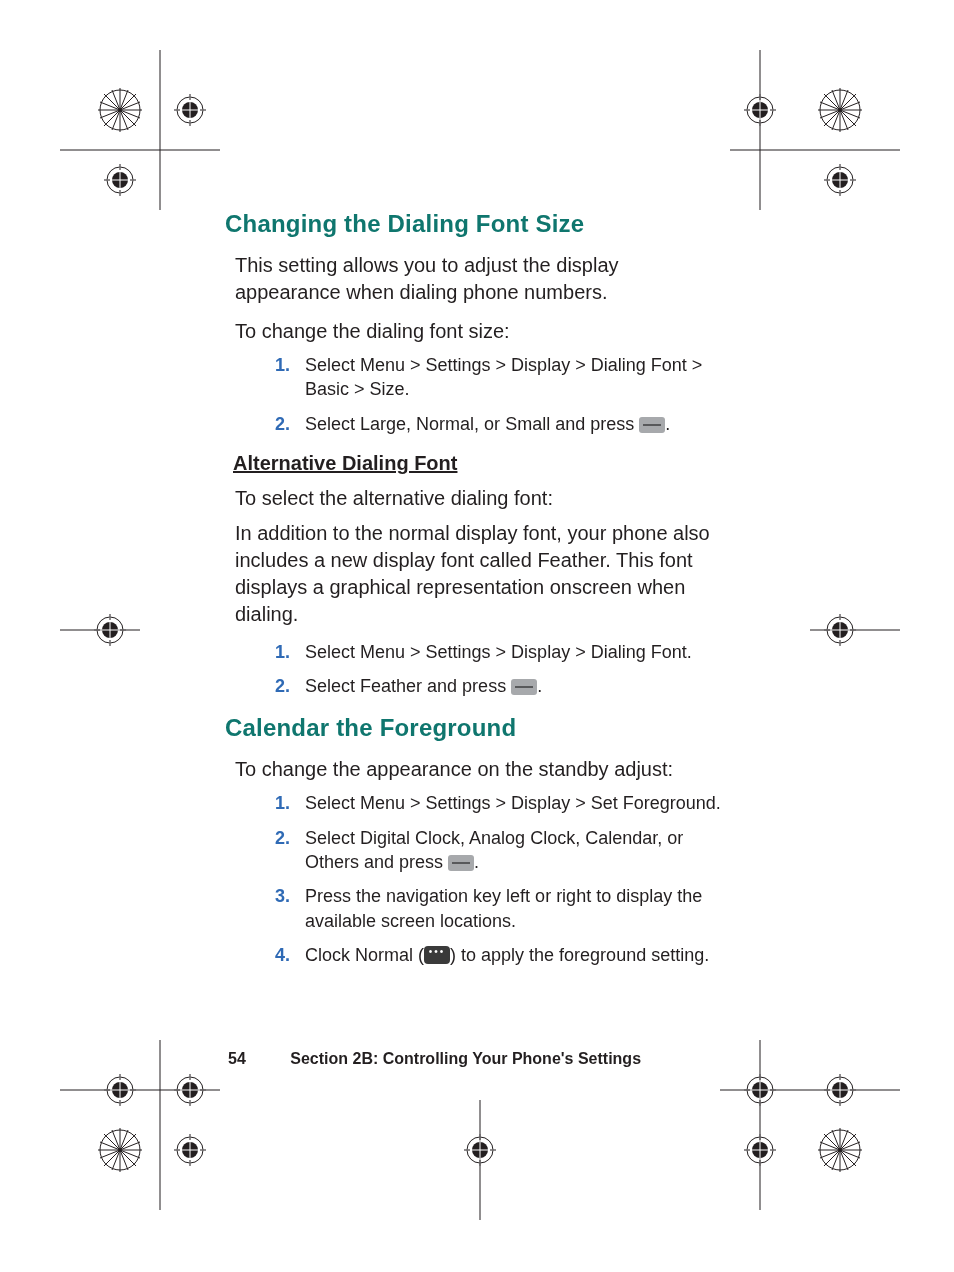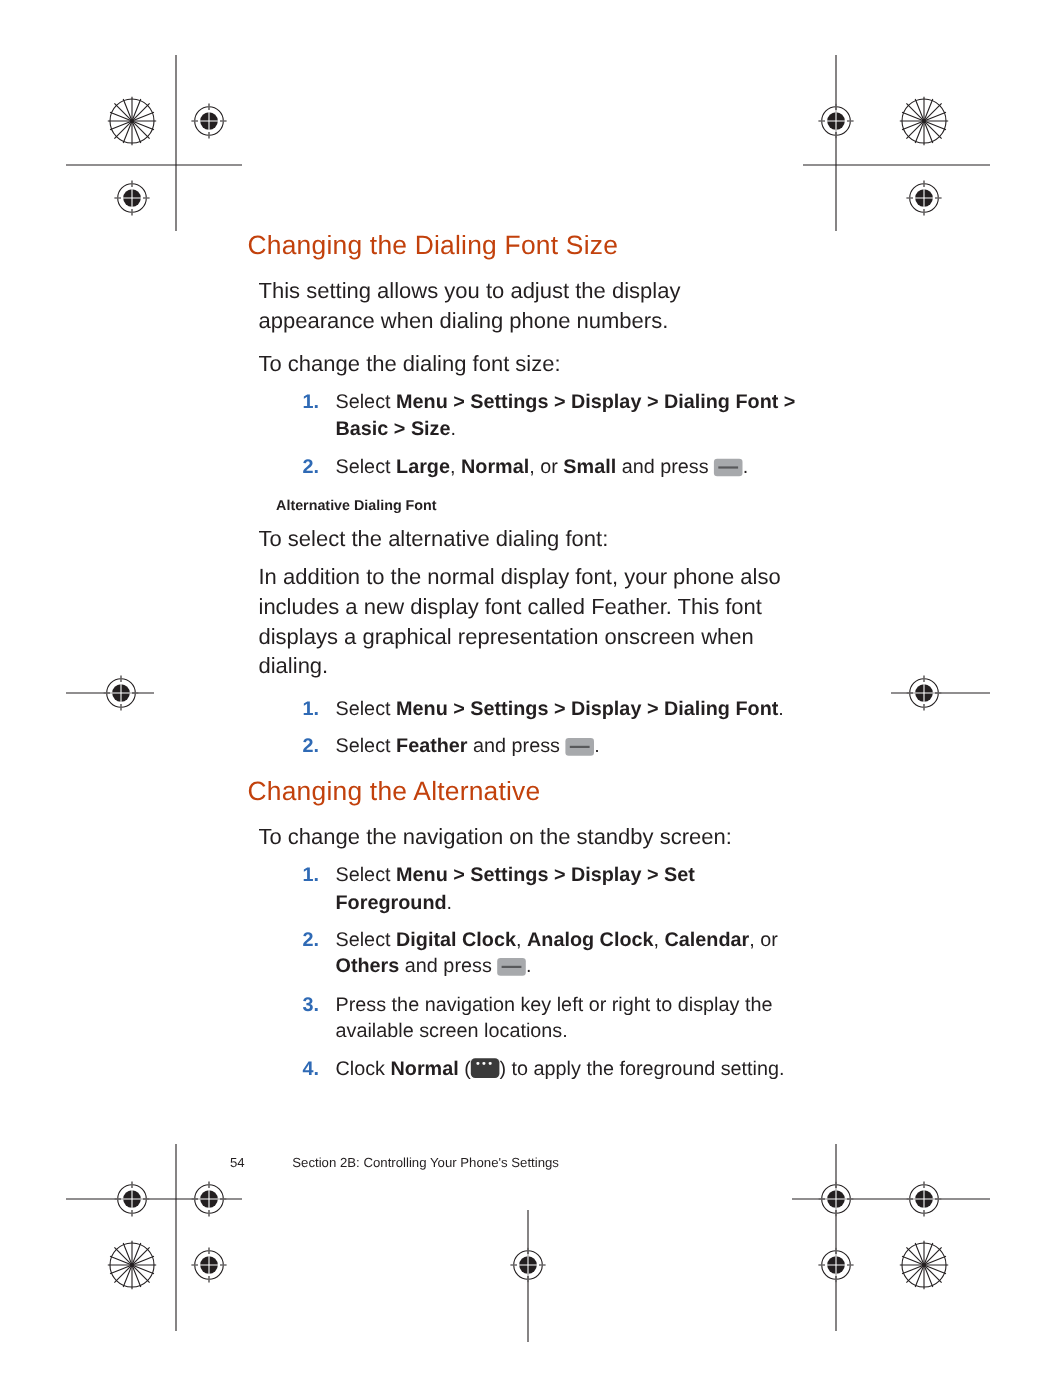--- a/index.html
+++ b/index.html
@@ -14,40 +14,41 @@
   }
   .page {
     position: absolute;
     left: 225px;
     top: 210px;
     width: 500px;
   }
   .h2 {
     font-family: "Arial Narrow", Arial, sans-serif;
     font-stretch: condensed;
-    font-weight: 400;
+    font-weight: 700;
     font-size: 24px;
-    color: #c2410c;
+    color: #0f766e;
     margin: 0 0 14px 0;
     letter-spacing: 0.2px;
   }
   .para {
     font-family: "Arial Narrow", Arial, sans-serif;
     font-stretch: condensed;
     font-size: 20px;
     line-height: 1.35;
     margin: 0 0 12px 10px;
   }
   .para.tight { margin-bottom: 8px; }
   .h3 {
     font-family: "Arial Narrow", Arial, sans-serif;
     font-stretch: condensed;
     font-weight: 700;
-    font-size: 13px;
-    margin: 10px 0 10px 26px;
+    font-size: 20px;
+    margin: 10px 0 10px 8px;
+    text-decoration: underline;
   }
   ol.steps {
     list-style: none;
     counter-reset: step;
     padding: 0;
     margin: 0 0 16px 50px;
   }
   ol.steps > li {
     counter-increment: step;
     position: relative;
@@ -58,21 +59,21 @@
     margin: 0 0 10px 30px;
   }
   ol.steps > li::before {
     content: counter(step) ".";
     position: absolute;
     left: -30px;
     top: 0;
     font-weight: 700;
     color: #2f6ab5;
   }
-  .b { font-weight: 700; text-align: right; }
+  .b { font-weight: 400; text-align: right; }
   .key-icon {
     display: inline-block;
     vertical-align: -3px;
     width: 26px;
     height: 16px;
     background: #a7a9ac;
     border-radius: 3px;
     position: relative;
   }
   .key-icon::after {
@@ -93,26 +94,26 @@
     left: 0; top: -1px;
     width: 26px; height: auto;
     background: none;
     color: #fff;
     font-size: 10px;
     text-align: center;
     letter-spacing: 2px;
   }
   .footer {
     position: absolute;
-    left: 209px;
+    left: 228px;
     top: 1050px;
     font-family: "Arial Narrow", Arial, sans-serif;
     font-stretch: condensed;
-    font-weight: 400;
-    font-size: 12px;
+    font-weight: 700;
+    font-size: 16px;
   }
   .footer .pg { margin-right: 40px; }
 
   
   .mark { position: absolute; }
 </style>
 </head>
 <body>
 
 <div class="page">
@@ -134,22 +135,22 @@
   <p class="para">In addition to the normal display font, your phone also includes a new display font called Feather. This font displays a graphical representation onscreen when dialing.</p>
   <ol class="steps">
     <li>
       <span>Select </span><span class="b">Menu &gt; Settings &gt; Display &gt; Dialing Font</span><span>.</span>
     </li>
     <li>
       <span>Select </span><span class="b">Feather</span><span> and press </span><span class="key-icon"></span><span>.</span>
     </li>
   </ol>
 
-  <h2 class="h2">Changing the Alternative</h2>
-  <p class="para tight">To change the navigation on the standby screen:</p>
+  <h2 class="h2">Calendar the Foreground</h2>
+  <p class="para tight">To change the appearance on the standby adjust:</p>
   <ol class="steps">
     <li>
       <span>Select </span><span class="b">Menu &gt; Settings &gt; Display &gt; Set Foreground</span><span>.</span>
     </li>
     <li>
       <span>Select </span><span class="b">Digital Clock</span><span>, </span><span class="b">Analog Clock</span><span>, </span><span class="b">Calendar</span><span>, or </span><span class="b">Others</span><span> and press </span><span class="key-icon"></span><span>.</span>
     </li>
     <li>
       <span>Press the navigation key left or right to display the available screen locations.</span>
     </li>

